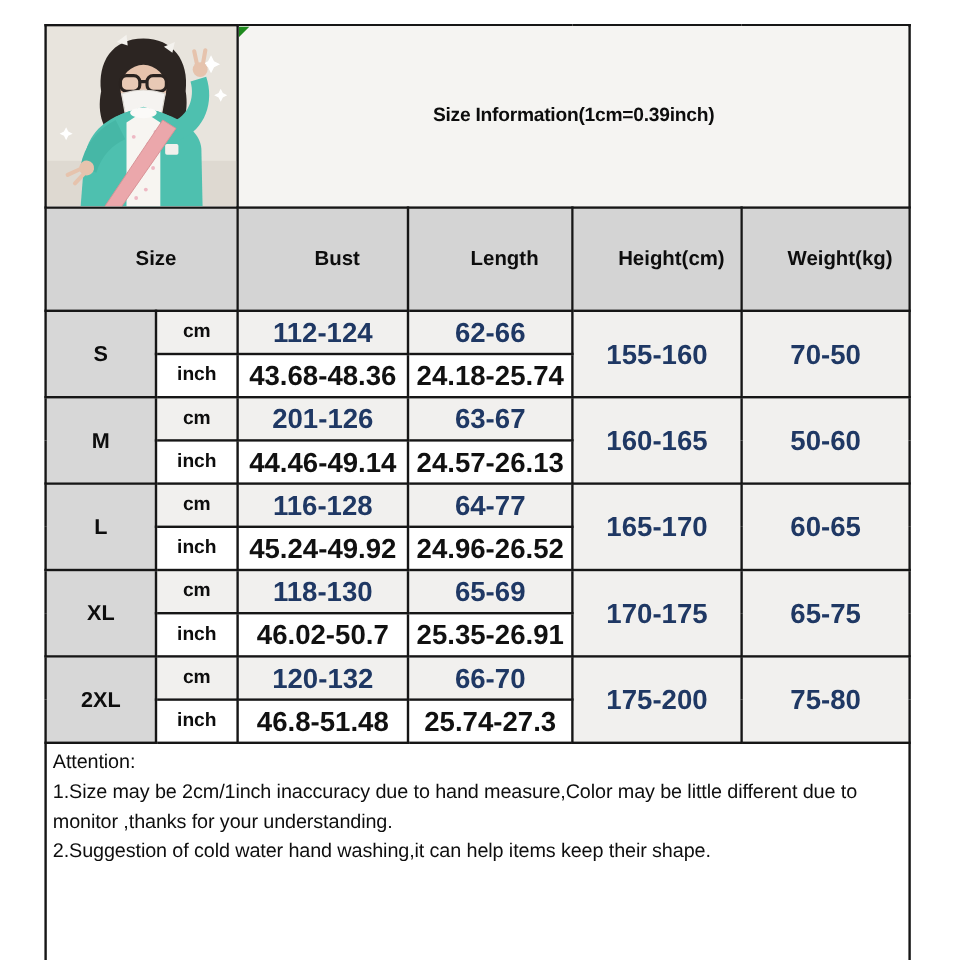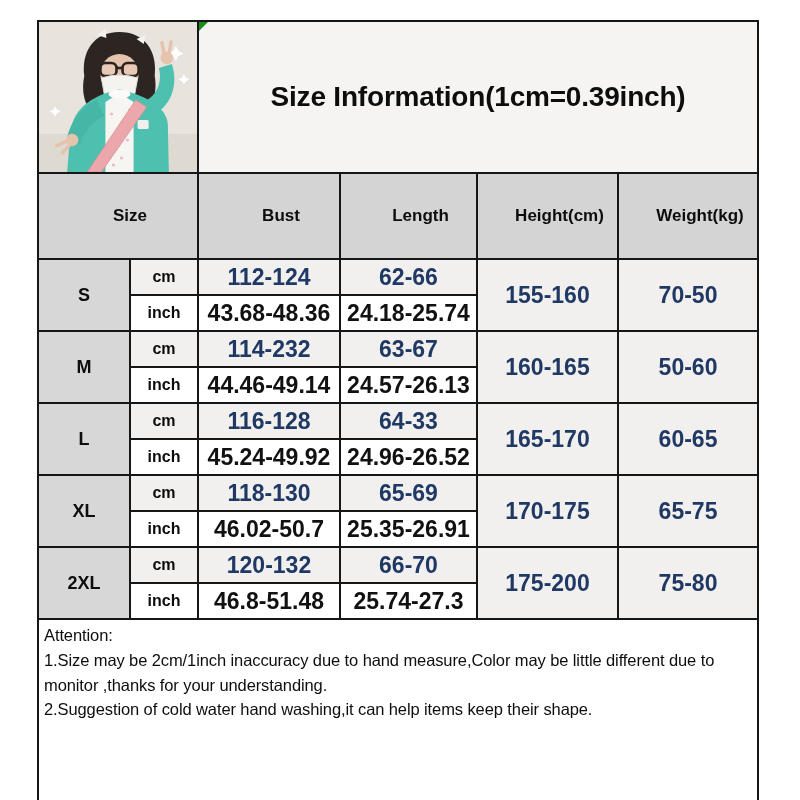--- a/index.html
+++ b/index.html
@@ -31,21 +31,21 @@
   
   tr.r-photo  { height: 152px; }
   tr.r-head   { height: 86px; }
   tr.r-cm, tr.r-inch { height: 36px; }
   tr.r-note   { height: 192px; padding-left: 16px; }
 
   .photo-cell { padding: 0; background: #e8e4dd; }
   .photo-cell svg { display: block; width: 100%; height: 150px; }
 
   .title-cell { position: relative; background: #f5f4f2; }
-  .title-text { font-size: 28px; font-weight: bold; letter-spacing: -0.2px; color: #0d0d0d; margin-top: 37px; }
+  .title-text { font-size: 16px; font-weight: bold; letter-spacing: -0.2px; color: #0d0d0d; margin-top: 37px; }
   .corner-marker {
     position: absolute; left: 0; top: 0; width: 0; height: 0;
     border-top: 9px solid #1e8a1e; border-right: 9px solid transparent;
   }
 
   th.head { background: #d4d4d4; font-size: 17px; font-weight: bold; color: #0d0d0d; padding-left: 24px; }
   td.size-cell { background: #d7d7d7; font-size: 18px; font-weight: bold; color: #0d0d0d; }
   td.unit-cell { font-size: 16px; font-weight: bold; color: #0d0d0d; background: #ffffff; }
   td.val { font-size: 23px; font-weight: bold; color: #111111; background: #ffffff; }
   .cmbg  { background: #f1f0ee !important; }
@@ -167,36 +167,36 @@
       </tr>
       <tr class="r-inch">
         <td class="unit-cell">inch</td>
         <td class="val">43.68-48.36</td>
         <td class="val">24.18-25.74</td>
       </tr>
 
       <tr class="r-cm">
         <td class="size-cell" rowspan="2">M</td>
         <td class="unit-cell cmbg">cm</td>
-        <td class="val navy cmbg">114-232</td>
+        <td class="val navy cmbg">201-126</td>
         <td class="val navy cmbg">63-67</td>
         <td class="val navy cmbg" rowspan="2">160-165</td>
         <td class="val navy cmbg" rowspan="2">50-60</td>
       </tr>
       <tr class="r-inch">
         <td class="unit-cell">inch</td>
         <td class="val">44.46-49.14</td>
         <td class="val">24.57-26.13</td>
       </tr>
 
       <tr class="r-cm">
         <td class="size-cell" rowspan="2">L</td>
         <td class="unit-cell cmbg">cm</td>
         <td class="val navy cmbg">116-128</td>
-        <td class="val navy cmbg">64-33</td>
+        <td class="val navy cmbg">64-77</td>
         <td class="val navy cmbg" rowspan="2">165-170</td>
         <td class="val navy cmbg" rowspan="2">60-65</td>
       </tr>
       <tr class="r-inch">
         <td class="unit-cell">inch</td>
         <td class="val">45.24-49.92</td>
         <td class="val">24.96-26.52</td>
       </tr>
 
       <tr class="r-cm">

